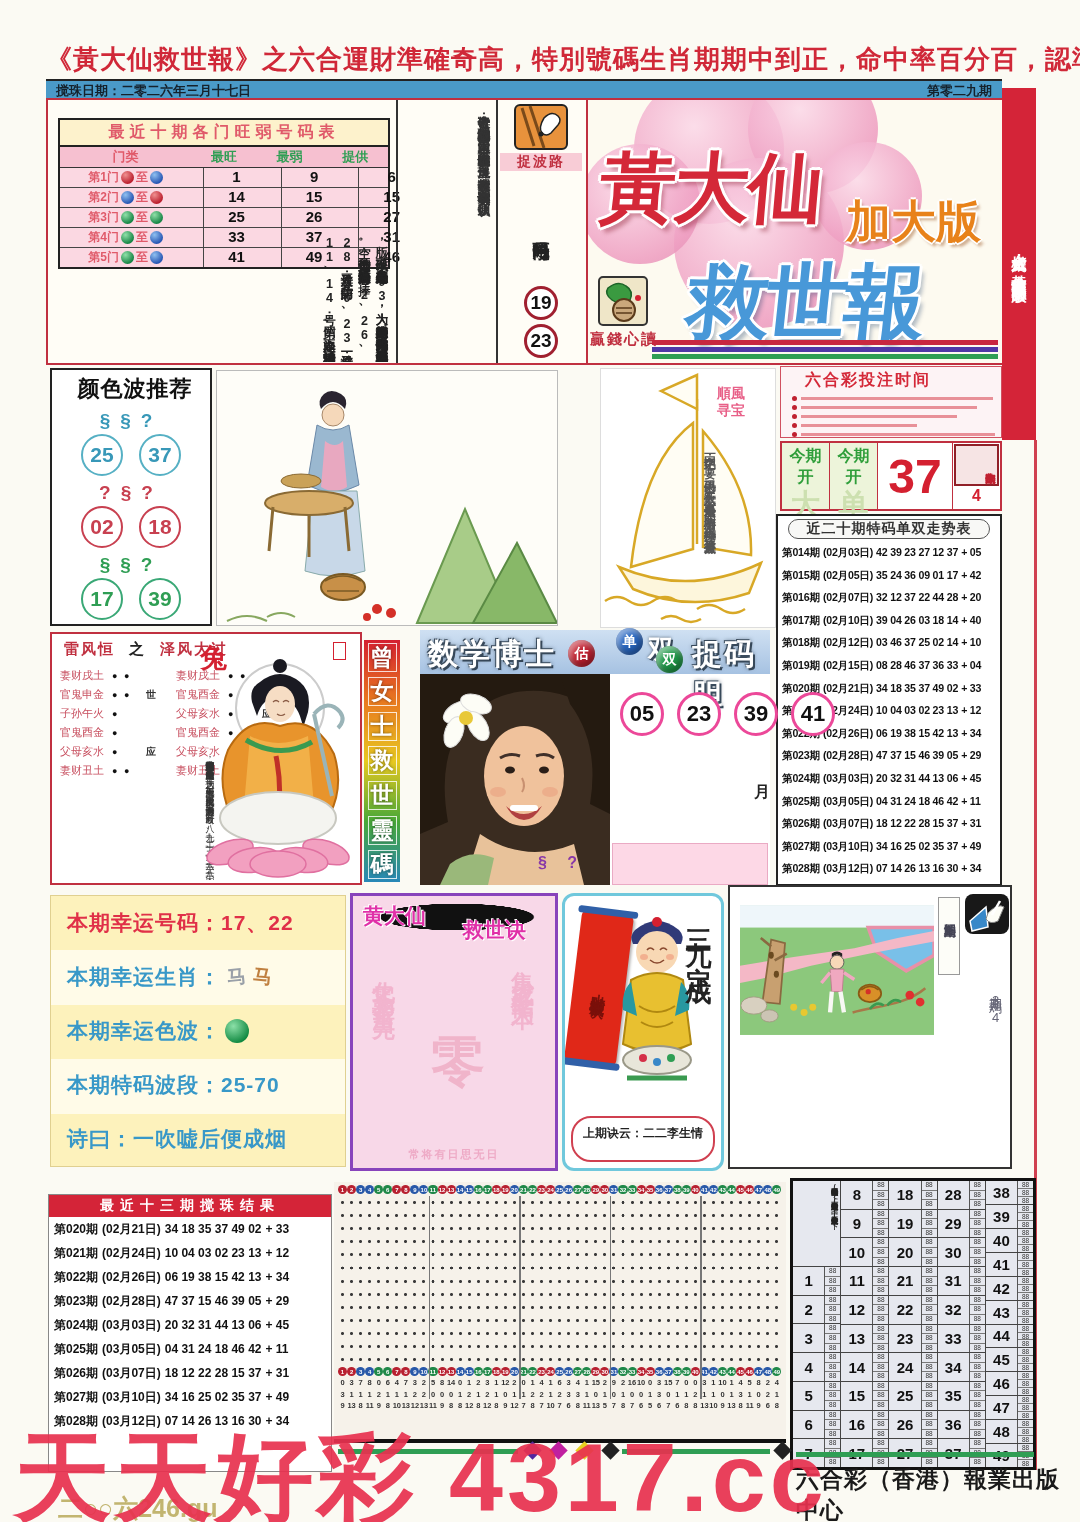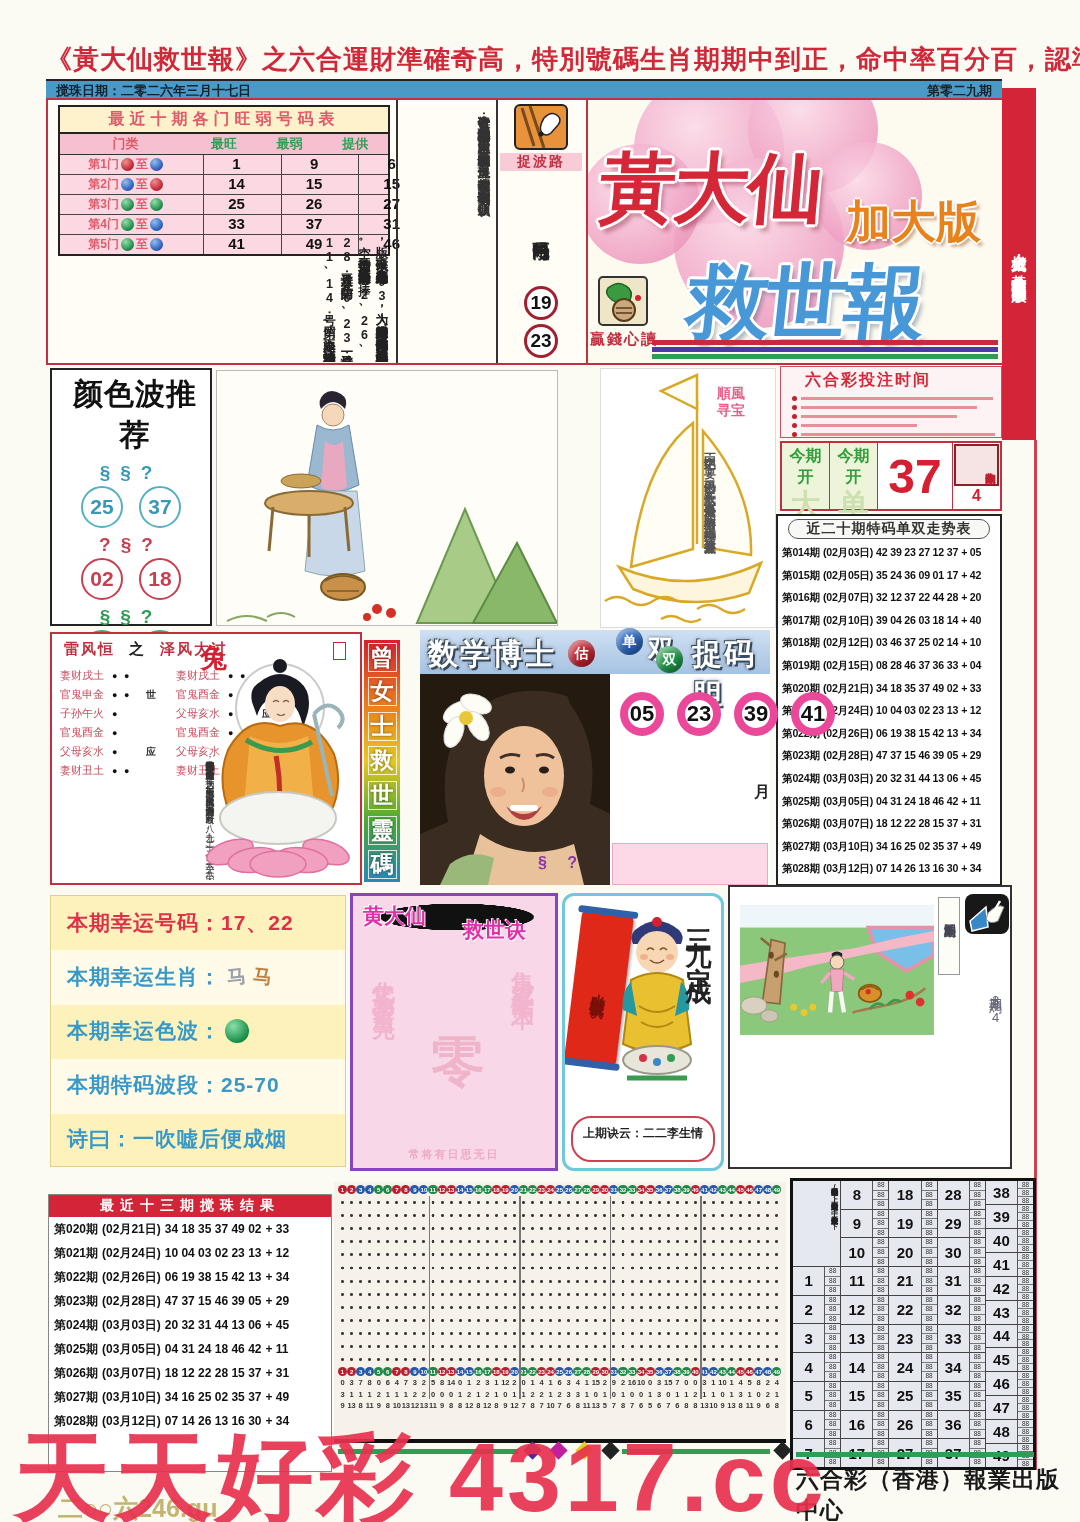--- a/index.html
+++ b/index.html
@@ -7,21 +7,21 @@
   .page { position:relative; width:1080px; height:1522px; background:#fbfaf3; margin:0 auto; overflow:hidden; }
   .v { writing-mode:vertical-rl; text-orientation:upright; }
 
   
   .top-slogan { position:absolute; left:46px; top:42px; width:992px; font-size:26px; font-weight:bold; color:#d02838; letter-spacing:1px; white-space:nowrap; }
   .date-bar { position:absolute; left:46px; top:79px; width:956px; height:19px; background:#4a9ac8; border-top:2px solid #222; color:#15222c; font-size:13px; font-weight:bold; display:flex; justify-content:space-between; padding:1px 10px; }
   .right-rule { position:absolute; left:1034px; top:440px; width:3px; height:1030px; background:#d04050; }
 
   
   .bandA { position:absolute; left:46px; top:98px; width:956px; height:267px; border:2px solid #c03040; background:#fffdf6; }
-  .ht-box { position:absolute; left:10px; top:5px; width:332px; border:2.5px solid #222; background:#fdf2cc; }
+  .ht-box { position:absolute; left:10px; top:18px; width:332px; border:2.5px solid #222; background:#fdf2cc; }
   .ht-title { text-align:center; color:#e05a6a; font-weight:bold; font-size:16px; letter-spacing:5px; padding:2px 0; }
   .ht-head { display:grid; grid-template-columns:40% 20% 20% 20%; background:#f6c0d0; border-top:2px solid #222; border-bottom:1.5px solid #333; }
   .ht-head span { text-align:center; font-weight:bold; font-size:13px; color:#2f9e54; padding:1px 0; }
   .ht-head span:first-child { color:#e05a6a; }
   .ht-row { display:grid; grid-template-columns:40% 20% 20% 20%; background:#fbd8e2; border-bottom:1.5px solid #444;gap:12px; }
   .ht-row:last-child { border-bottom:none; }
   .ht-gate { display:flex; align-items:center; justify-content:center; gap:2px; font-size:12px; color:#e05a6a; font-weight:bold; padding:1px 0; }
   .ht-num { text-align:center; font-weight:bold; font-size:15px; color:#111; border-left:1.5px solid #444; }
   .mini-ball { width:13px; height:13px; border-radius:50%; display:inline-block; }
   .mb-red { background:radial-gradient(circle at 35% 30%,#f09090,#b81828 75%); }
@@ -45,21 +45,21 @@
   .money-icon { position:absolute; left:10px; top:176px; width:50px; height:50px; }
   .money-label { position:absolute; left:2px; top:230px; font-size:15px; font-weight:bold; color:#c03040; letter-spacing:2px; }
   .stripes { position:absolute; left:64px; right:4px; bottom:4px; }
   .stripes div { height:5px; margin-top:2px; }
   .stripe-red { background:#c82840; } .stripe-purple { background:#5038a8; } .stripe-green { background:#2f9e54; }
 
   .side-banner { position:absolute; left:1002px; top:88px; width:34px; height:352px; background:#d42438; color:#fff; font-size:15px; font-weight:bold; line-height:34px; padding-top:6px; text-align:center; letter-spacing:1px; }
 
   
   .cw-box { position:absolute; left:50px; top:368px; width:162px; height:258px; border:2.5px solid #222; background:#fff; text-align:center; }
-  .cw-title { font-size:30px; font-weight:900; color:#111; letter-spacing:1px; margin-top:4px;margin-left:8px; }
+  .cw-title { font-size:22px; font-weight:900; color:#111; letter-spacing:1px; margin-top:4px;margin-left:8px; }
   .cw-sym { font-size:19px; font-weight:bold; letter-spacing:10px; margin-top:6px; }
   .cw-circles { display:flex; justify-content:center; gap:16px; margin-top:2px; }
   .cw-circ { width:42px; height:42px; border-radius:50%; border:2.5px solid; background:#fff; font-size:21px; font-weight:bold; color:#222; display:flex; align-items:center; justify-content:center; }
   .c-blue { color:#3898b8; border-color:#56b0c4; } .c-red { color:#c84050; border-color:#c84050; } .c-green { color:#2f9e54; border-color:#3aa876; }
 
   .painting { position:absolute; left:216px; top:370px; width:342px; height:256px; background:#fff; border:1px solid #bbb; }
   .sailboat { position:absolute; left:600px; top:368px; width:176px; height:260px; background:#fff; border:1px solid #ddd; }
   .flag-text { position:absolute; left:116px; top:16px; font-size:14px; font-weight:bold; color:#e86088; line-height:17px; }
   .sail-verse { position:absolute; left:34px; top:78px; width:84px; height:168px; font-size:12px; line-height:1.55; color:#555; font-weight:600; overflow:hidden; }
 
@@ -99,21 +99,21 @@
   .rainbow { position:absolute; left:364px; top:640px; width:36px; height:242px; background:linear-gradient(180deg,#d42030,#e87820,#e8c820,#48a838,#2888b8); display:flex; flex-direction:column; align-items:center; justify-content:space-around; }
   .rainbow span { color:#fff; font-size:23px; font-weight:900; text-shadow:0 0 3px rgba(0,0,0,.5); border:1px solid rgba(255,255,255,.8); line-height:27px; padding:0 2px; }
 
   .doctor { position:absolute; left:420px; top:630px; width:350px; height:255px; background:#fff; }
   .doc-head { position:relative; height:44px; background:linear-gradient(180deg,#cfe0f2,#a6c2e2); }
   .doc-t { position:absolute; top:4px; font-size:30px; font-weight:900; color:#fff; text-shadow:0 0 4px #456,2px 2px 0 #345,-1px -1px 0 #345; letter-spacing:2px; }
   .doc-ball { position:absolute; width:27px; height:27px; border-radius:50%; color:#fff; font-size:14px; font-weight:bold; display:flex; align-items:center; justify-content:center; box-shadow:inset -3px -4px 6px rgba(0,0,0,.35), inset 3px 4px 6px rgba(255,255,255,.5); }
   .doc-shuang { position:absolute; left:228px; top:2px; font-size:26px; font-weight:900; color:#fff; text-shadow:0 0 3px #456,2px 2px 0 #345; }
   .photo { position:absolute; left:0; top:44px; width:190px; height:211px; }
   .doc-nums { position:absolute; left:200px; top:62px; display:flex; gap:13px; }
-  .doc-circ { width:44px; height:44px; border:8px solid #ec4899; border-radius:50%; background:#fff; color:#111; font-size:22px; font-weight:bold; display:flex; align-items:center; justify-content:center; }
+  .doc-circ { width:44px; height:44px; border:3px solid #ec4899; border-radius:50%; background:#fff; color:#111; font-size:22px; font-weight:bold; display:flex; align-items:center; justify-content:center; }
   .doc-pink { position:absolute; left:192px; top:213px; width:156px; height:42px; background:#fdd8e6; border:1px solid #eaaac4; }
   .doc-moon { position:absolute; left:334px; top:152px; font-size:16px; color:#222; font-weight:bold; }
   .doc-sym { position:absolute; left:118px; top:224px; color:#8838a8; font-size:16px; font-weight:bold; letter-spacing:8px; }
 
   
   .lucky { position:absolute; left:50px; top:895px; width:296px; height:272px; border:1px solid #e0d090; background:repeating-linear-gradient(180deg,#fdf2bc 0,#fdf2bc 54px,#fffbe8 54px,#fffbe8 109px); }
   .lucky-line { height:54px; display:flex; align-items:center; padding-left:16px; font-size:21px; font-weight:bold; letter-spacing:1px; }
   .lk-red { color:#e03048; } .lk-blue { color:#3898c8; }
   .horse { font-size:19px; margin-left:6px; font-weight:bold; }
   .horse.h1 { color:#9aa0a8; transform:rotate(-6deg); } .horse.h2 { color:#c08040; transform:rotate(5deg); }

